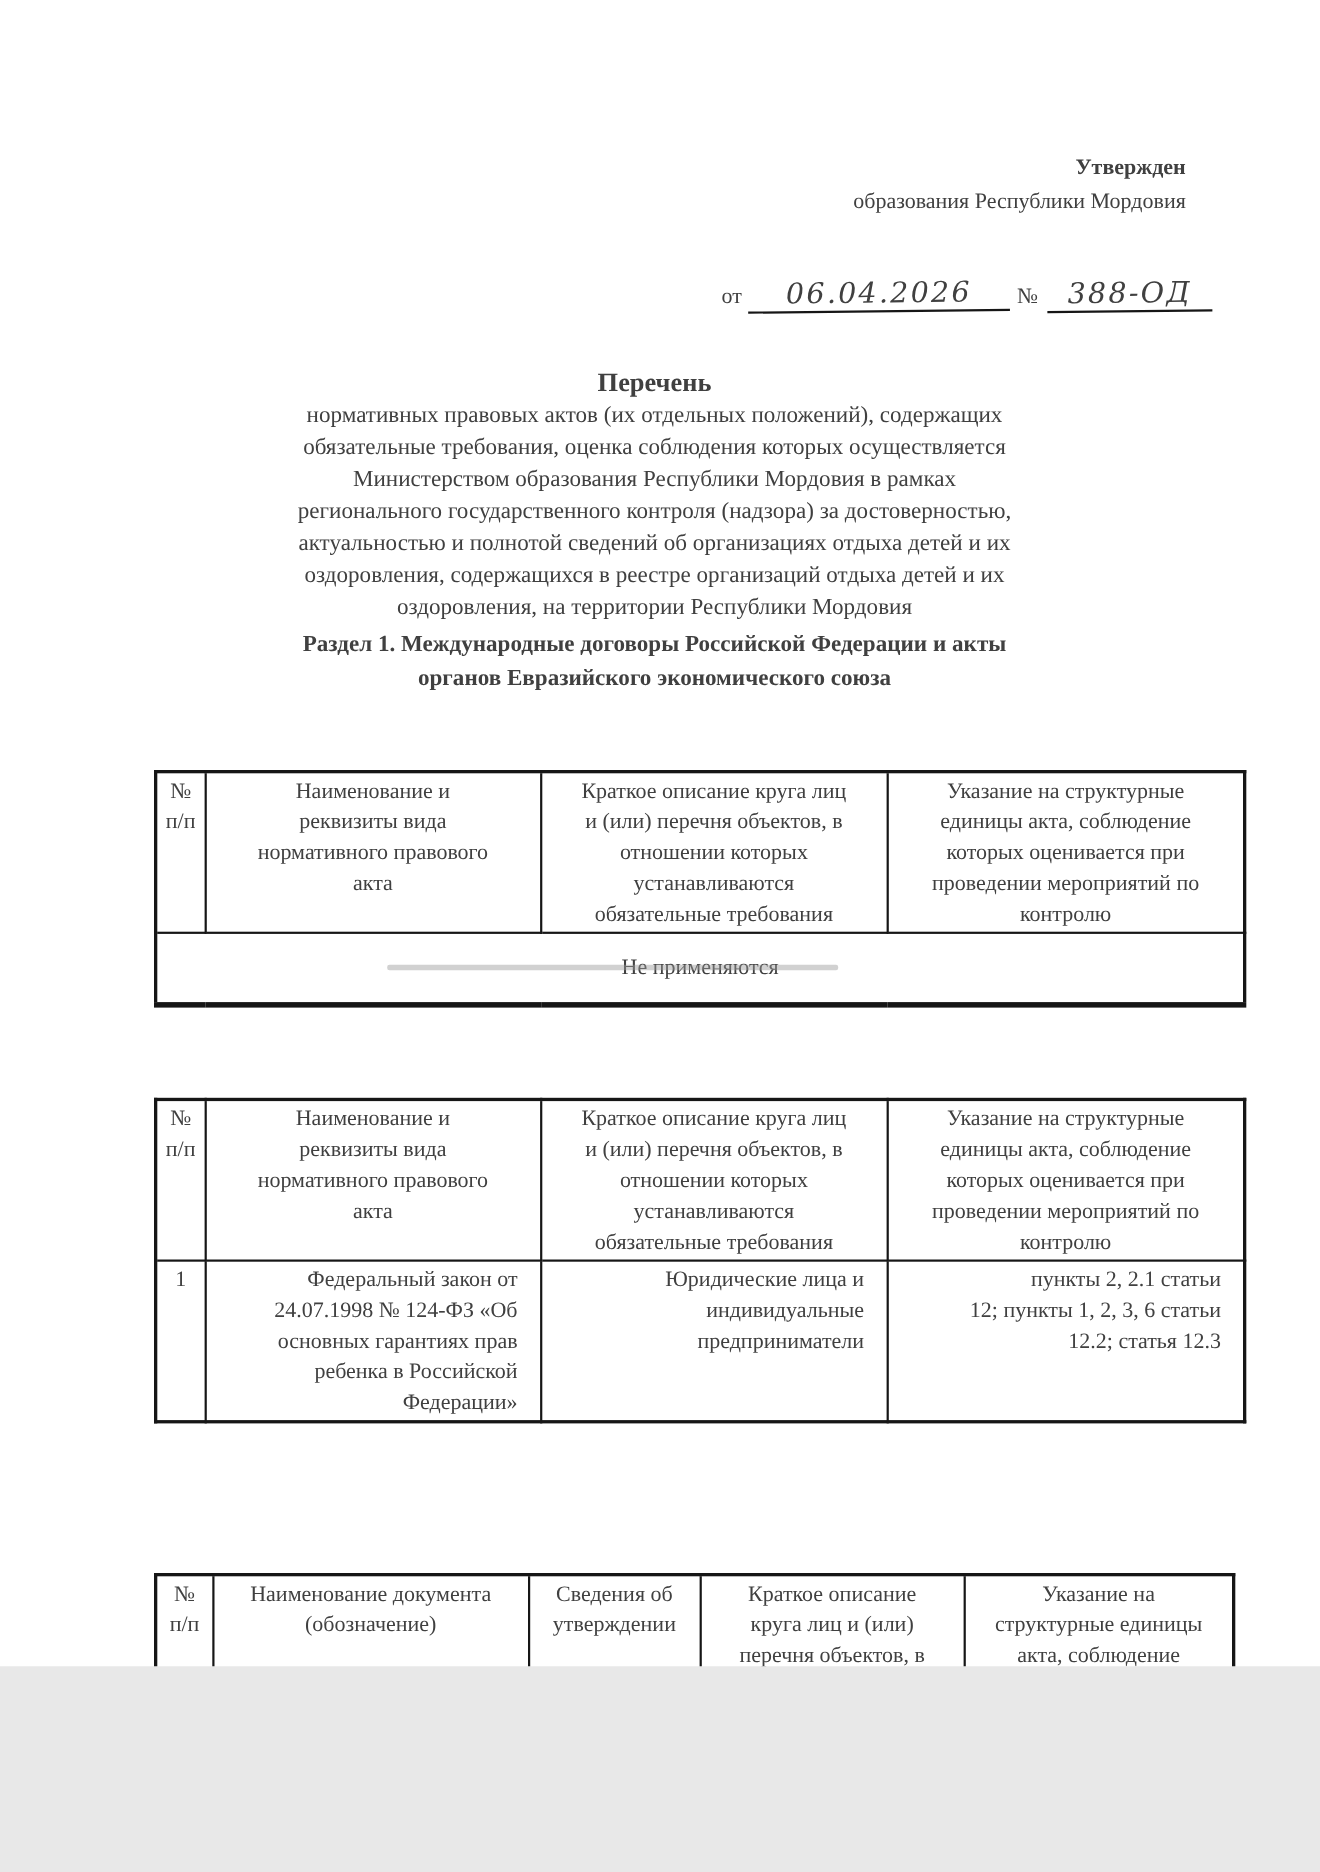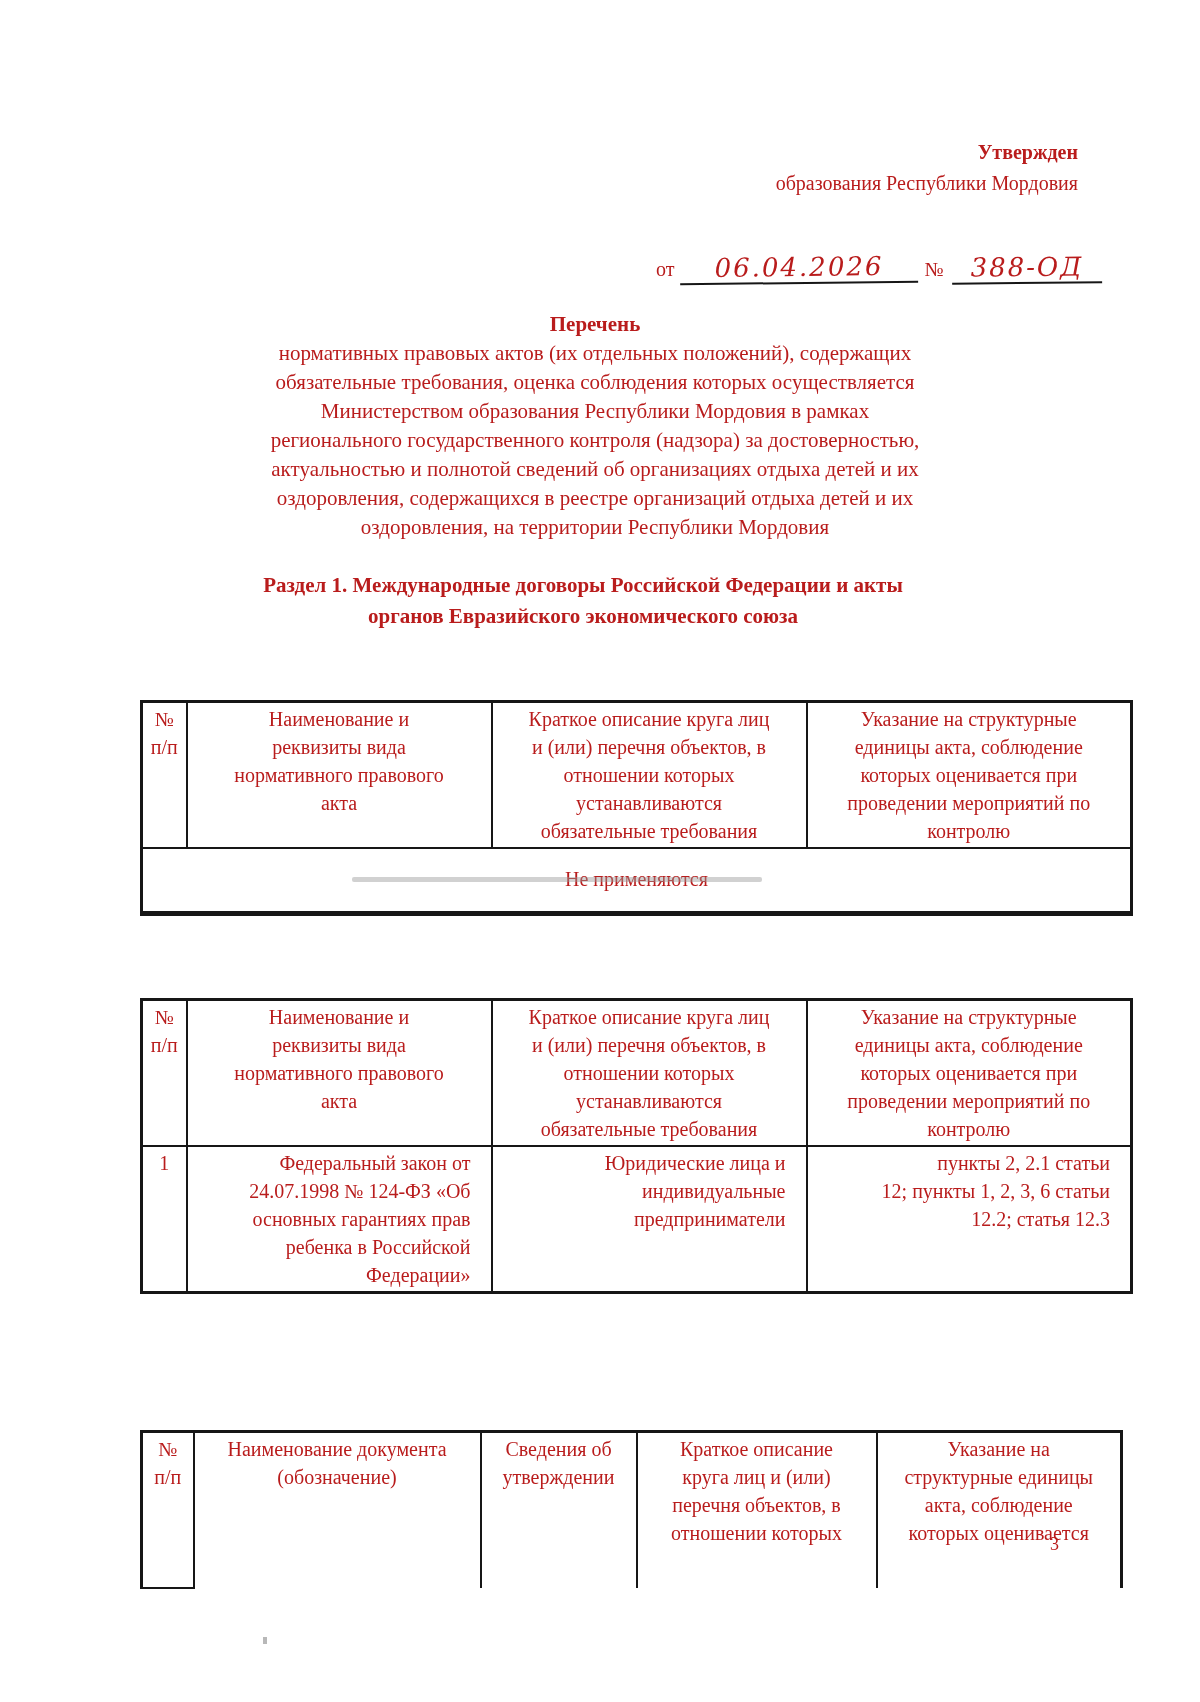--- a/index.html
+++ b/index.html
@@ -1,21 +1,21 @@
 <!DOCTYPE html>
 <html lang="ru"><head>
 <meta charset="utf-8">
 <style>
   html,body{margin:0;padding:0;background:#e8e8e8;}
   .page{
     position:relative;
-    width:1200px;height:1702px;
+    width:1200px;height:1515px;
     margin:0 auto;
     background:#ffffff;
-    color:#b91c1c;
+    color:#404040;
     font-family:"Liberation Serif","DejaVu Serif",serif;
     overflow:hidden;
   }
   .pre{white-space:pre-line;}
   .bold{font-weight:bold;}
 
   
   .approval{
     position:absolute;top:137px;right:122px;
     text-align:right;
@@ -40,25 +40,25 @@
   }
   .hand.date{width:238px;margin:0 6px 0 6px;}
   .hand.num{width:150px;margin-left:8px;}
 
   
   .title-block{
     position:absolute;top:310px;left:150px;width:890px;
     text-align:center;
     font-size:21px;line-height:29px;
   }
-  .title-block .head{font-size:21px;margin-bottom:0;}
+  .title-block .head{font-size:24px;margin-bottom:0;margin-top:24px;}
 
   
   .sec-heading{
-    position:absolute;left:133px;width:900px;
+    position:absolute;left:145px;width:900px;
     text-align:center;
     font-weight:bold;
     font-size:21px;line-height:31px;
   }
   .sh1{top:570px;}
   .sh2{top:922px;}
   .sh3{top:1347px;}
 
   
   table.t{

